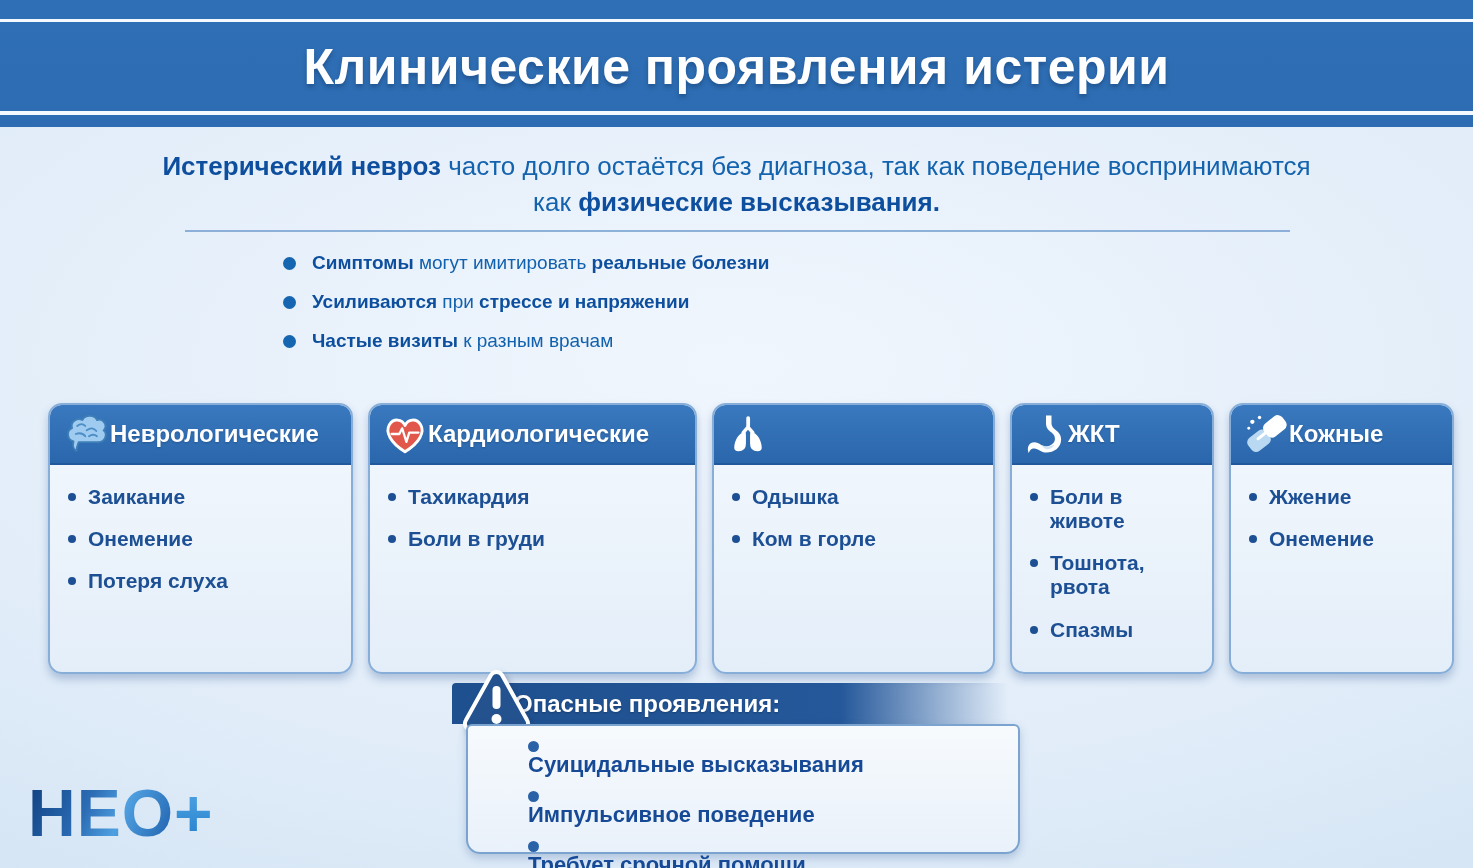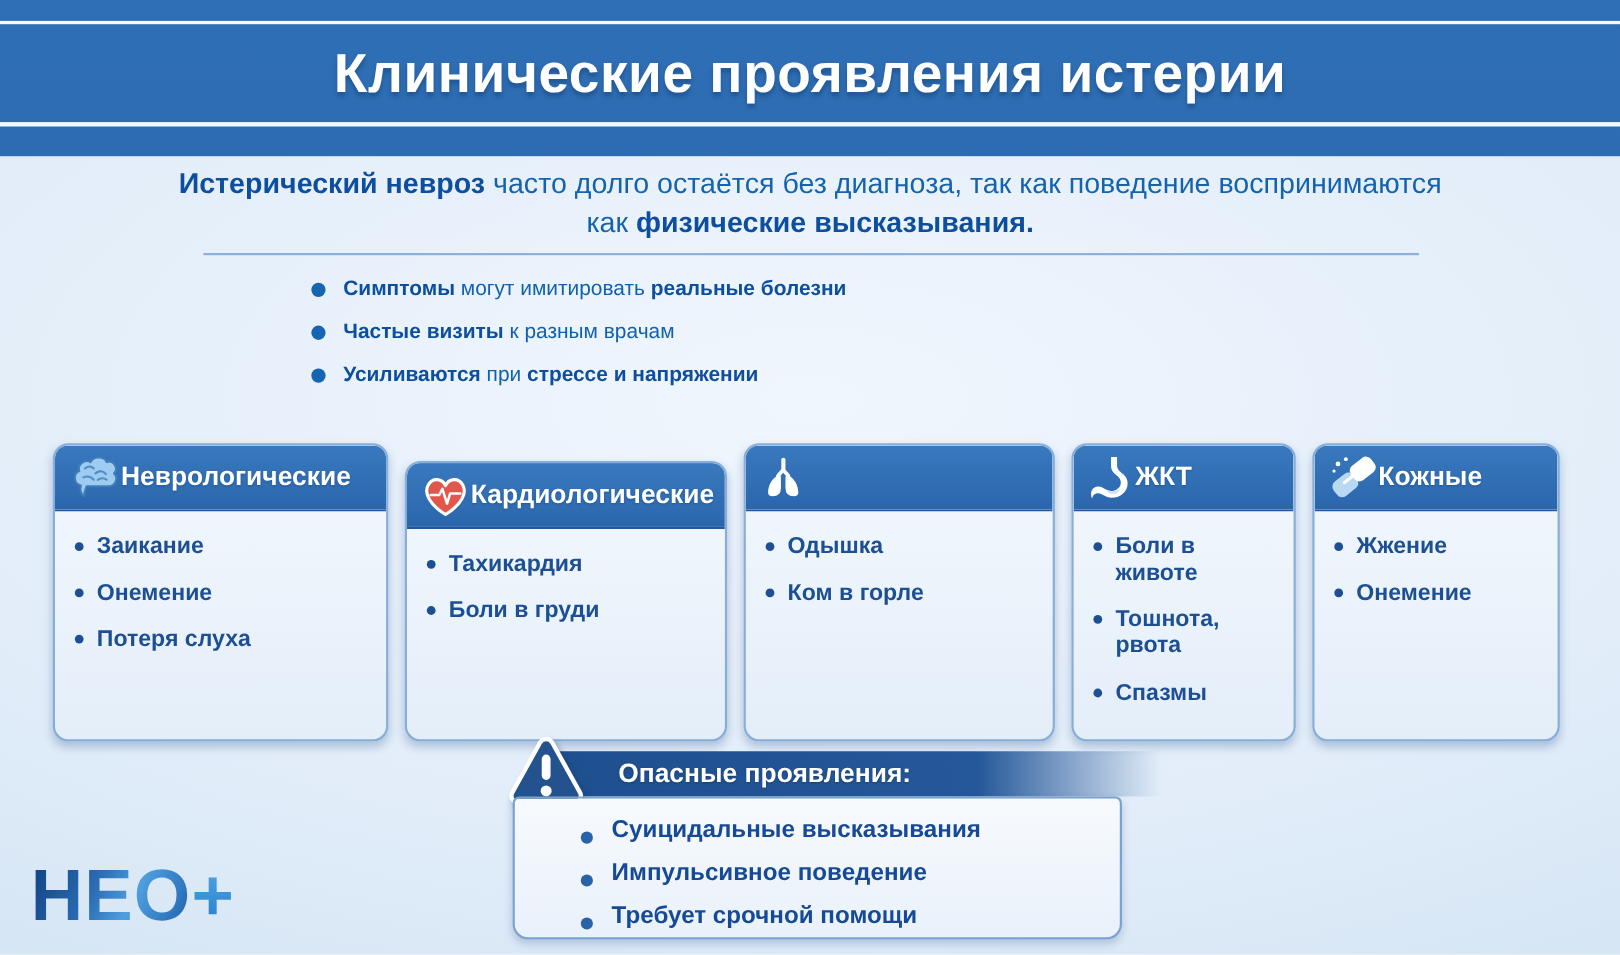--- a/index.html
+++ b/index.html
@@ -8,21 +8,21 @@
     font-family:"Liberation Sans", sans-serif;
     overflow:hidden;
   }
   .page {
     position:relative; width:1473px; height:868px;
     background: radial-gradient(ellipse 120% 95% at 50% 42%, #f0f6fd 0%, #e2edf9 48%, #c9def1 100%);
   }
 
   
   .titlebar {
-    position:absolute; top:0; left:0; width:100%; height:142px;
+    position:absolute; top:0; left:0; width:100%; height:127px;
     background: linear-gradient(180deg, var(--header-blue,#2f6fb5) 0%, #2d6cb2 100%);
   }
   .tline { position:absolute; left:0; width:100%; background:#f4f9ff; height:3px; }
   .tline.t1 { top:19px; }
   .tline.t2 { top:111px; height:4px; }
   .titlebar h1 {
     position:absolute; top:24px; left:0; width:100%; height:86px;
     display:flex; align-items:center; justify-content:center;
     color:#ffffff; font-size:50px; font-weight:bold; letter-spacing:0.5px;
     text-shadow:0 3px 4px rgba(10,40,80,.35);
@@ -60,58 +60,58 @@
   .cards {
     position:absolute; top:403px; left:48px;
     display:flex; gap:15px; align-items:stretch;
   }
   .card {
     background:linear-gradient(180deg,#f3f8fd 0%, #e4eef9 100%);
     border:2px solid #86aed8; border-radius:14px;
     box-shadow:0 5px 9px rgba(45,85,145,.30);
     min-height:237px; overflow:hidden;
   }
-  .c0 { width:305px; } .c1 { width:293px;margin-top:16px; } .c2 { width:283px; }
+  .c0 { width:305px; } .c1 { width:329px; } .c2 { width:283px; }
   .c3 { width:204px; } .c4 { width:225px; }
   .card-head {
     height:60px; display:flex; align-items:center; padding:0 12px;
     background:linear-gradient(180deg, var(--card-header-blue,#3a79bf) 0%, #2a66ab 100%);
     border-bottom:2px solid #22589c; border-radius:11px 11px 0 0;text-align:right;
   }
   .card-head .icon { flex:0 0 auto; display:flex; }
   .card-title { color:#ffffff; font-size:24px; font-weight:bold; text-shadow:0 1px 2px rgba(10,40,80,.3); }
   .card-items { list-style:none; padding:20px 16px 12px 18px; }
   .card-items li { display:flex; margin-bottom:18px; font-size:21px; font-weight:bold; color:var(--item-blue,#1c4f94); line-height:1.15; }
   .card-items .idot { width:8px; height:8px; border-radius:50%; background:#1c4f94; margin:8px 12px 0 0; flex:0 0 auto; }
   .card-items span.txt { white-space:pre-line; }
 
   
   .danger-band {
-    position:absolute; top:683px; left:500px; width:556px; height:41px;
+    position:absolute; top:683px; left:452px; width:556px; height:41px;
     background:linear-gradient(90deg, var(--band-navy,#1e4f8e) 0%, #25589a 70%, rgba(80,130,190,0) 100%);
     border-radius:4px 0 0 0;
     display:flex; align-items:center;
   }
   .danger-band span {
     padding-left:62px; color:#ffffff; font-size:24px; font-weight:bold;
     text-shadow:0 1px 2px rgba(10,30,60,.4);
   }
   .warn-icon {
     position:absolute; top:667px; left:458px; width:76px; height:66px;
     filter:drop-shadow(3px 4px 3px rgba(20,50,90,.35));
   }
   .danger-box {
     position:absolute; top:724px; left:466px; width:554px; height:130px;
     background:linear-gradient(180deg,#f7fafd 0%, #e9f1fa 100%);
     border:2px solid #7ba3cf; border-radius:6px 6px 14px 14px;
     box-shadow:0 4px 8px rgba(45,85,145,.25);
     padding:15px 0 0 60px;
   }
   .danger-box ul { list-style:none; }
-  .danger-box li { display:flex; align-items:flex-end; margin-bottom:13px; font-size:22px; font-weight:bold; color:#164a96; }
+  .danger-box li { display:flex; align-items:flex-start; margin-bottom:13px; font-size:22px; font-weight:bold; color:#164a96;flex-direction:column; }
   .danger-box .ddot { width:11px; height:11px; border-radius:50%; background:#2a62a8; margin-right:17px; flex:0 0 auto; }
 
   
   .logo {
     position:absolute; left:28px; top:780px;
     font-size:66px; font-weight:800; letter-spacing:1px; line-height:1;
   }
   .logo .neo {
     background:linear-gradient(115deg,#0f3e7e 0%, #2b6cb4 40%, #4f9fe0 62%, #1b5ca8 100%);
     -webkit-background-clip:text; background-clip:text;
@@ -138,25 +138,25 @@
 
   <div class="divider"></div>
 
   <ul class="keypoints">
     <li>
         <span class="dot"></span>
         <span><strong>Симптомы</strong><span class="mid"> могут имитировать </span><strong>реальные болезни</strong></span>
       </li>
     <li>
         <span class="dot"></span>
-        <span><strong>Частые визиты</strong><span class="mid"> к разным врачам</span><strong></strong></span>
+        <span><strong>Усиливаются</strong><span class="mid"> при </span><strong>стрессе и напряжении</strong></span>
       </li>
     <li>
         <span class="dot"></span>
-        <span><strong>Усиливаются</strong><span class="mid"> при </span><strong>стрессе и напряжении</strong></span>
+        <span><strong>Частые визиты</strong><span class="mid"> к разным врачам</span><strong></strong></span>
       </li>
   </ul>
 
   <div class="cards">
 
     <section class="card c0">
       <div class="card-head">
         <span class="icon">
           <svg width="48" height="44" viewBox="0 0 64 60">
             <path d="M15 40 C6 38 5 25 13 22 C10 13 21 7 27 11 C31 3 44 4 47 11 C56 8 62 19 56 25 C62 30 58 41 49 41 L22 41 C20 46 19 48 19 53 C14 51 14 44 15 40 Z" fill="#9ecbef" stroke="#3e7fb8" stroke-width="2.5" stroke-linejoin="round"></path>

